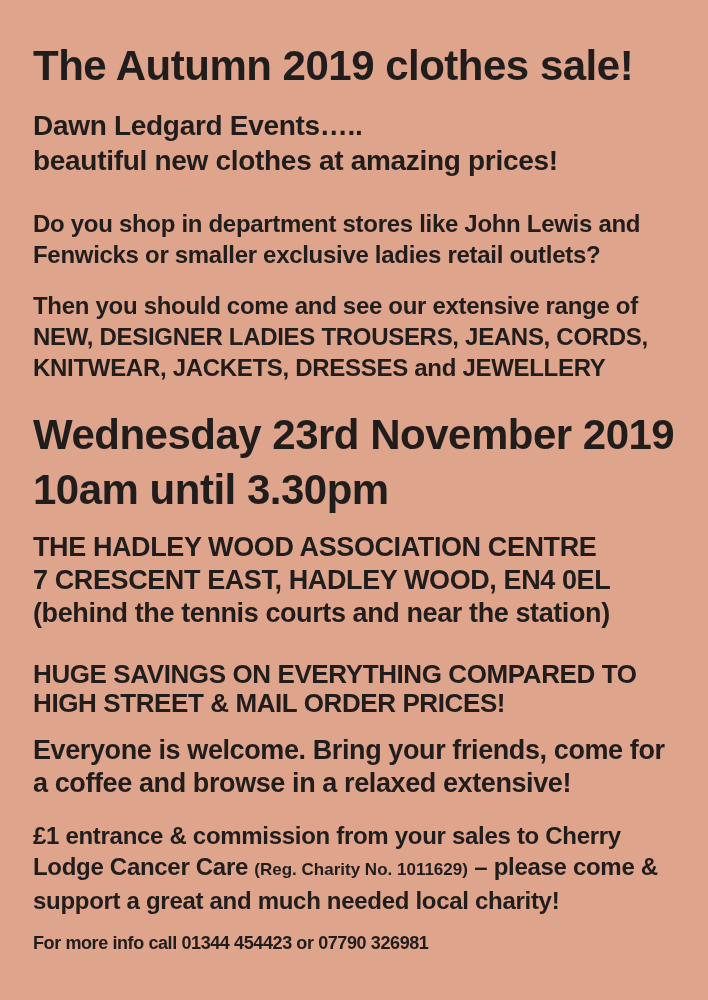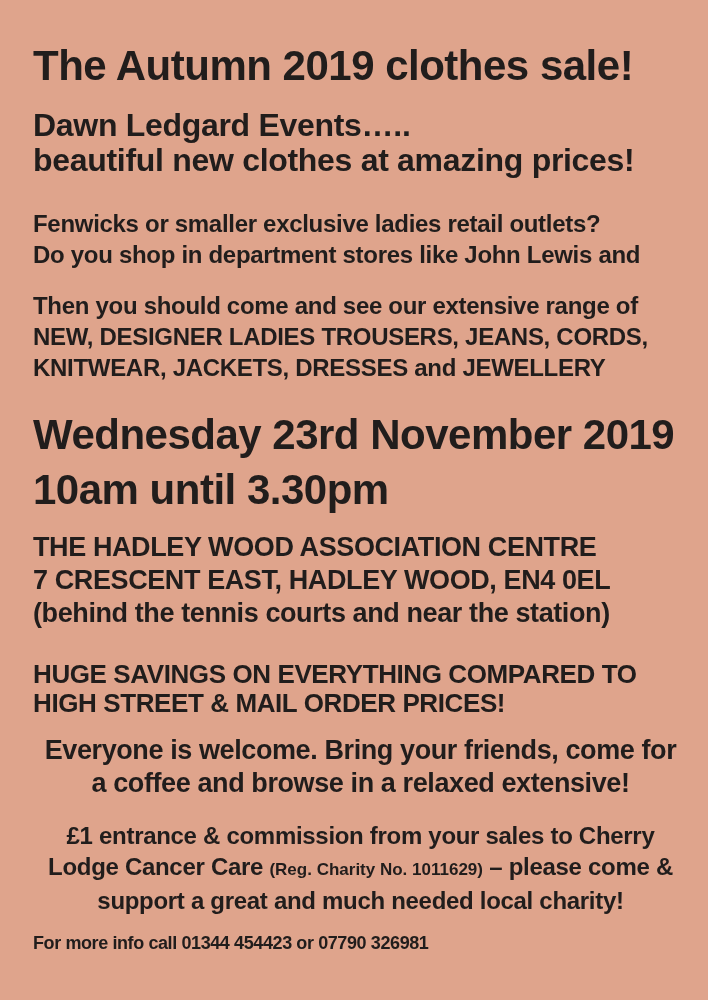--- a/index.html
+++ b/index.html
@@ -28,21 +28,21 @@
   }
   .line { white-space: nowrap; }
 
   .title {
     font-size: 42px;
     line-height: 44px;
     letter-spacing: -0.5px;
   }
   .tagline {
     margin-top: 20px;
-    font-size: 32px;
+    font-size: 28px;
     line-height: 35px;
     letter-spacing: -0.3px;
   }
   .intro {
     margin-top: 30px;
     font-size: 24px;
     line-height: 31px;
     letter-spacing: -0.3px;
   }
   .range {
@@ -67,28 +67,26 @@
     margin-top: 30px;
     font-size: 26px;
     line-height: 29px;
     letter-spacing: -0.4px;
   }
   .welcome {
     margin-top: 16px;
     font-size: 27px;
     line-height: 33px;
     letter-spacing: -0.4px;
-    text-align: center;
   }
   .charity {
     margin-top: 20px;
     font-size: 24px;
     line-height: 31px;
     letter-spacing: -0.3px;
-    text-align: center;
   }
   .charity .reg-small {
     font-size: 17px;
     letter-spacing: 0;
   }
   .contact {
     margin-top: 10px;
     font-size: 18px;
     line-height: 34px;
     letter-spacing: -0.4px;
@@ -100,22 +98,22 @@
 <div class="flyer">
 
   <div class="title line">The Autumn 2019 clothes sale!</div>
 
   <div class="tagline">
     <div class="line">Dawn Ledgard Events…..</div>
     <div class="line">beautiful new clothes at amazing prices!</div>
   </div>
 
   <div class="intro">
+    <div class="line">Do you shop in department stores like John Lewis and</div>
     <div class="line">Fenwicks or smaller exclusive ladies retail outlets?</div>
-    <div class="line">Do you shop in department stores like John Lewis and</div>
   </div>
 
   <div class="range">
     <div class="line">Then you should come and see our extensive range of</div>
     <div class="line">NEW, DESIGNER LADIES TROUSERS, JEANS, CORDS,</div>
     <div class="line">KNITWEAR, JACKETS, DRESSES and JEWELLERY</div>
   </div>
 
   <div class="datetime">
     <div class="line">Wednesday 23rd November 2019</div>

